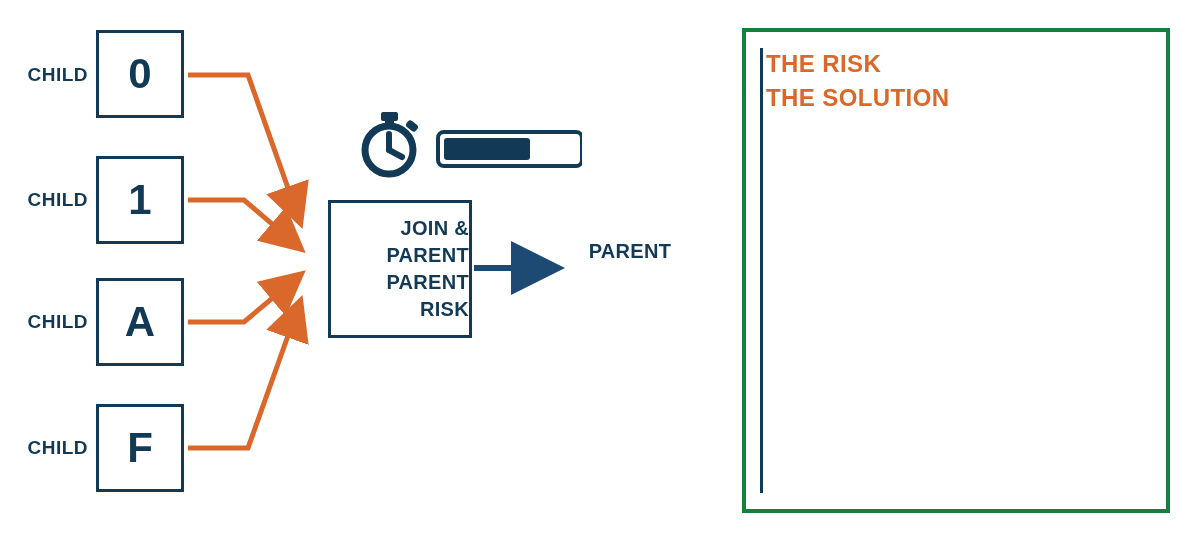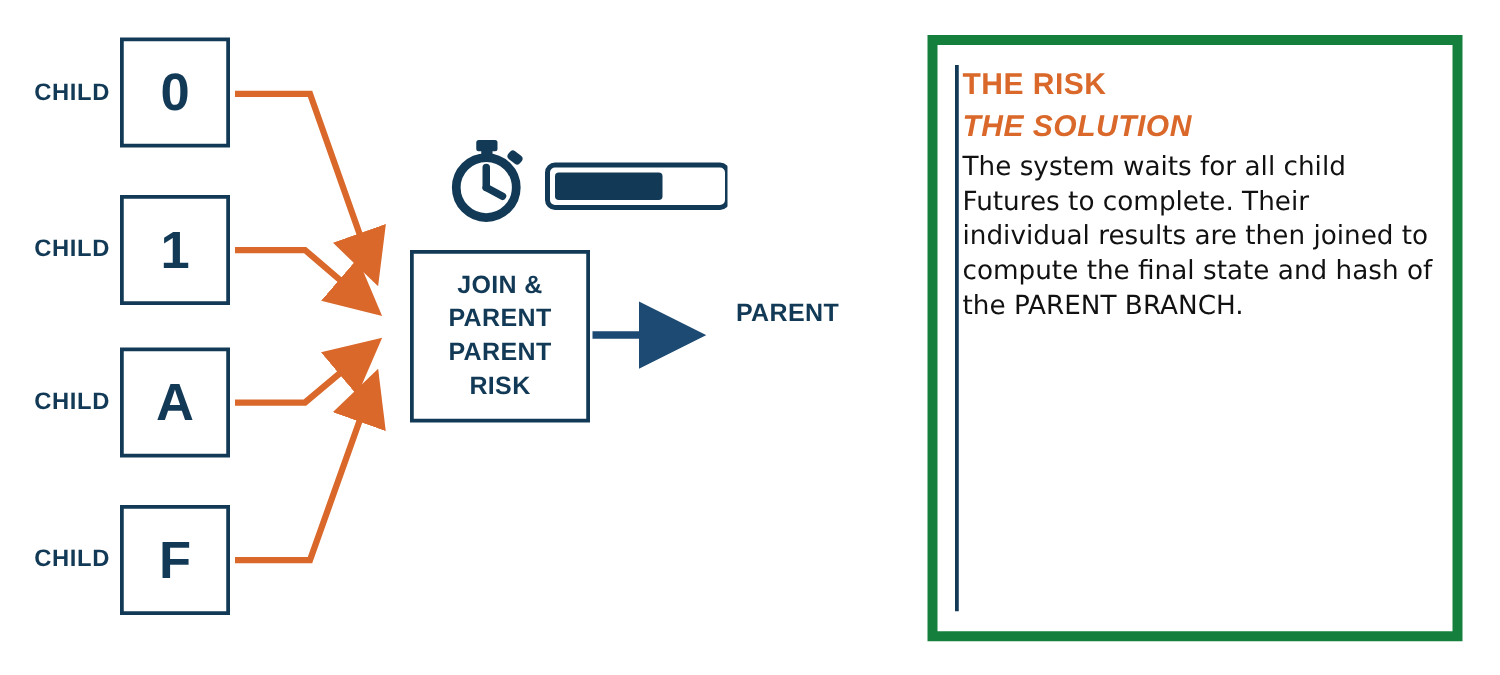--- a/index.html
+++ b/index.html
@@ -62,21 +62,21 @@
     position: absolute;
     left: 328px;
     top: 200px;
     width: 144px;
     height: 138px;
     border: 3px solid #123a56;
     background: #ffffff;
     box-sizing: border-box;
     display: flex;
     flex-direction: column;
-    align-items: center;
+    align-items: flex-end;
     justify-content: center;
     text-align: center;
   }
   .join-box span {
     font-size: 20px;
     font-weight: bold;
     color: #123a56;
     line-height: 1.35;
     letter-spacing: 0.3px;
   }
@@ -100,21 +100,21 @@
     height: 72px;
   }
 
   
   .panel {
     position: absolute;
     left: 742px;
     top: 28px;
     width: 428px;
     height: 485px;
-    border: 8px solid #15803d;
+    border: 4px solid #15803d;
     background: #ffffff;
     box-sizing: border-box;
   }
   .panel-inner {
     position: absolute;
     left: 20px;
     top: 18px;
     right: 16px;
   }
   .panel-rule {
@@ -133,21 +133,21 @@
     margin: 0 0 4px 0;
   }
   .sec-body {
     font-size: 21px;
     color: #111111;
     line-height: 1.32;
     margin: 0 0 22px 0;
     font-family: "DejaVu Sans", sans-serif;
   }
   .sec-body.last { margin-bottom: 0; }
-  .sec-head.second { margin-top: 6px; font-style: italic; }
+  .sec-head.second { margin-top: 6px; }
 </style>
 </head>
 <body>
 
 <div class="canvas">
 
   <div class="diagram">
 
     <svg class="svg-layer" width="710" height="540">
       <defs>
@@ -218,17 +218,16 @@
         <rect x="92" y="30" width="86" height="22" rx="3" fill="#123a56"></rect>
       </svg>
     </div>
   </div>
 
   <div class="panel">
     <div class="panel-rule"></div>
     <div class="panel-inner">
       <h2 class="sec-head">THE RISK</h2>
       <h2 class="sec-head second">THE SOLUTION</h2>
-      <p class="sec-body last">The system waits for all child Futures to complete. Their individual results are then joined to compute the final state and hash of the PARENT BRANCH.</p>
     </div>
   </div>
 
 </div>
 
 </body></html>

